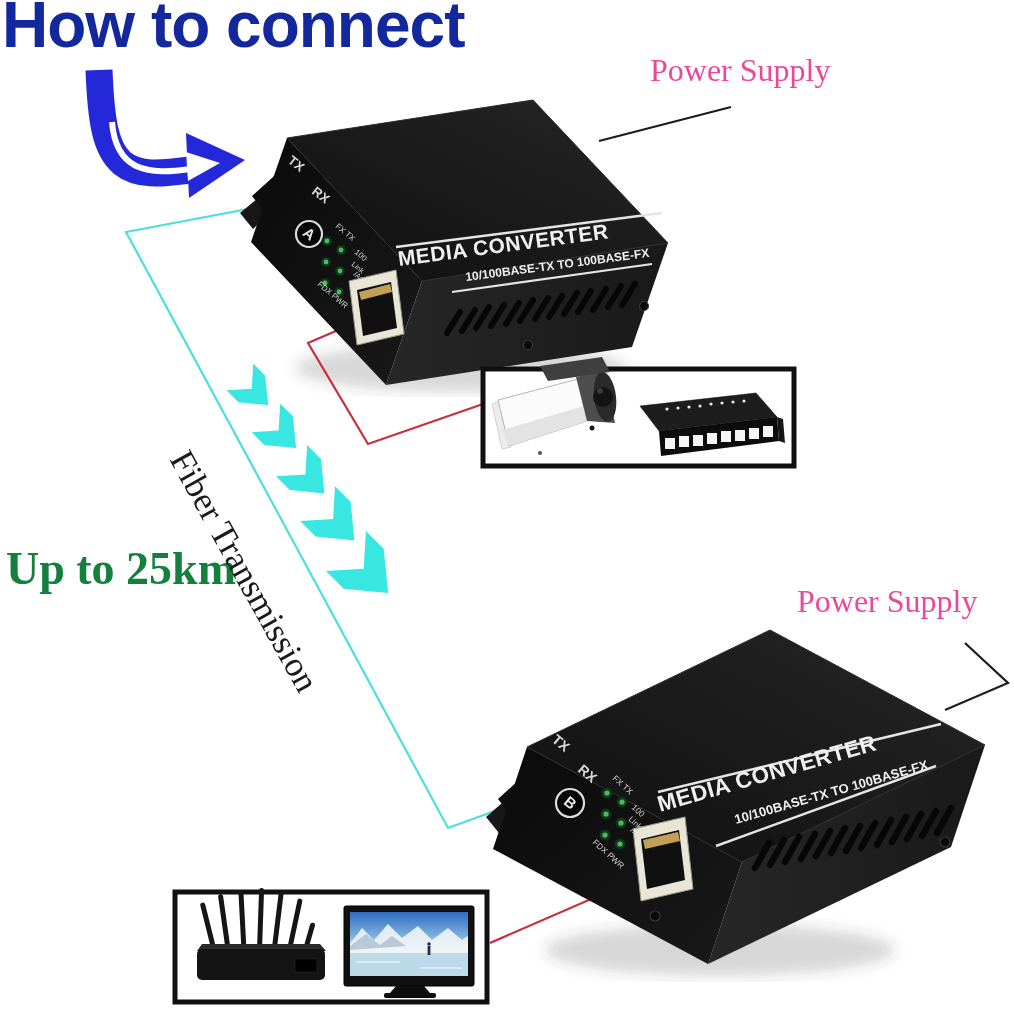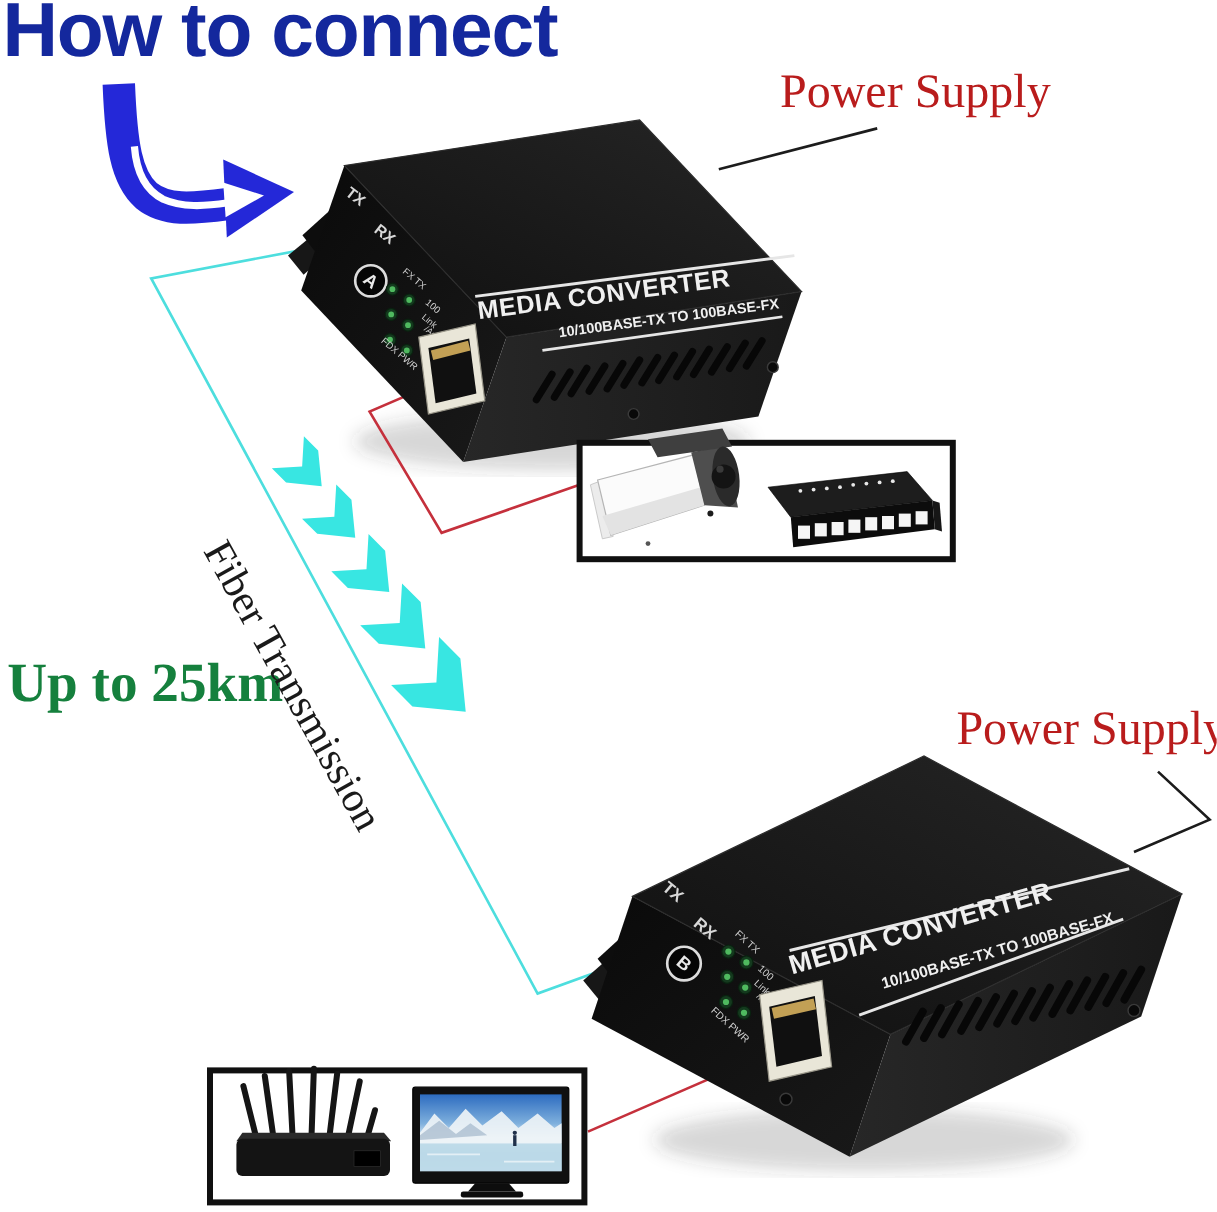--- a/index.html
+++ b/index.html
@@ -2,21 +2,21 @@
 <html><head>
 <meta charset="utf-8">
 <style>
   html,body{margin:0;padding:0;background:#ffffff;}
   .canvas{position:relative;width:1014px;height:1010px;background:#ffffff;overflow:hidden;
           font-family:"Liberation Sans",sans-serif;}
   .scene{position:absolute;left:0;top:0;}
   .overlay{position:absolute;white-space:nowrap;}
   .title{left:2px;top:-12px;font-size:64px;font-weight:bold;letter-spacing:-1px;
          color:#14289d;font-family:"Liberation Sans",sans-serif;}
-  .serifLabel{font-family:"Liberation Serif",serif;color:#b91c1c;font-size:40px;}
+  .serifLabel{font-family:"Liberation Serif",serif;color:#ec4899;font-size:32px;}
   .ps-top{left:650px;top:52px;}
   .ps-bottom{left:797px;top:583px;}
   .distance{left:6px;top:542px;font-family:"Liberation Serif",serif;font-weight:bold;
             font-size:46px;color:#15803d;}
   .fiberText{left:196px;top:444px;transform-origin:0 0;transform:rotate(61deg);
              font-family:"Liberation Serif",serif;font-size:35px;color:#1a1a1a;}
   svg text{font-family:"Liberation Sans",sans-serif;}
   .panelTxt{fill:#f0f0f0;font-weight:bold;}
   .portTxt{fill:#d8d8d8;font-weight:bold;}
   .ledTxt{fill:#cfcfcf;}

